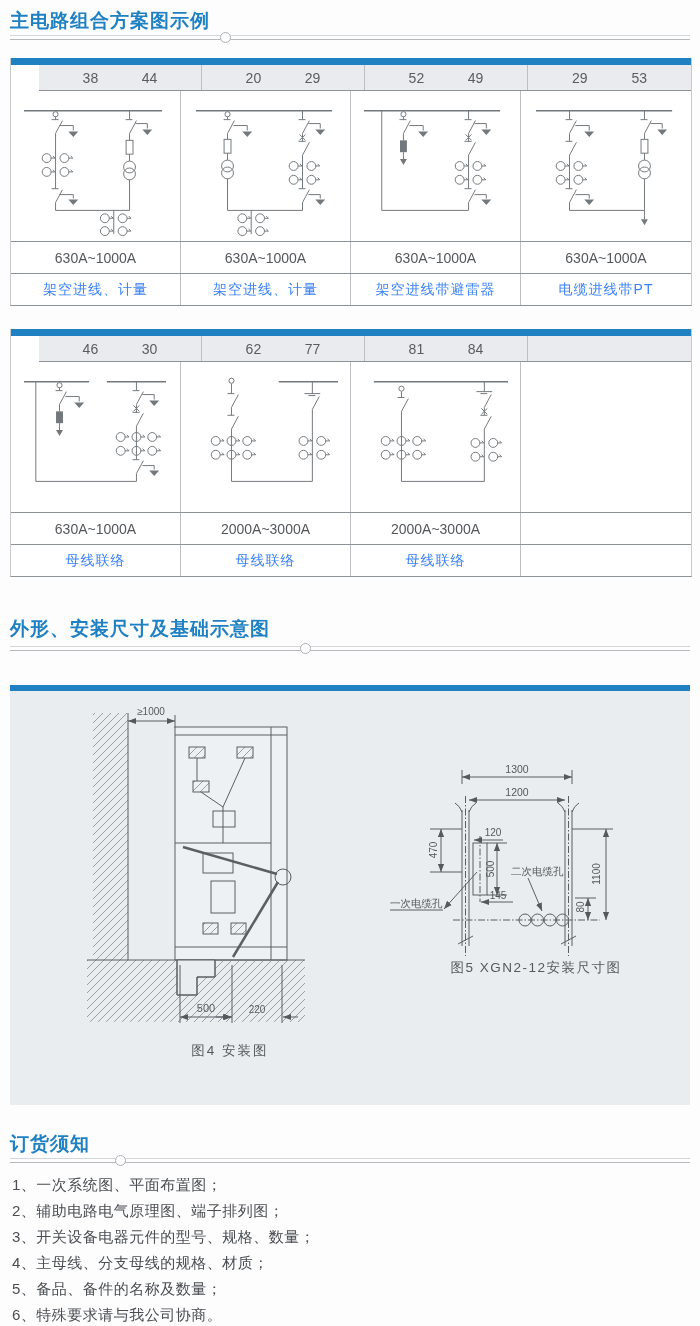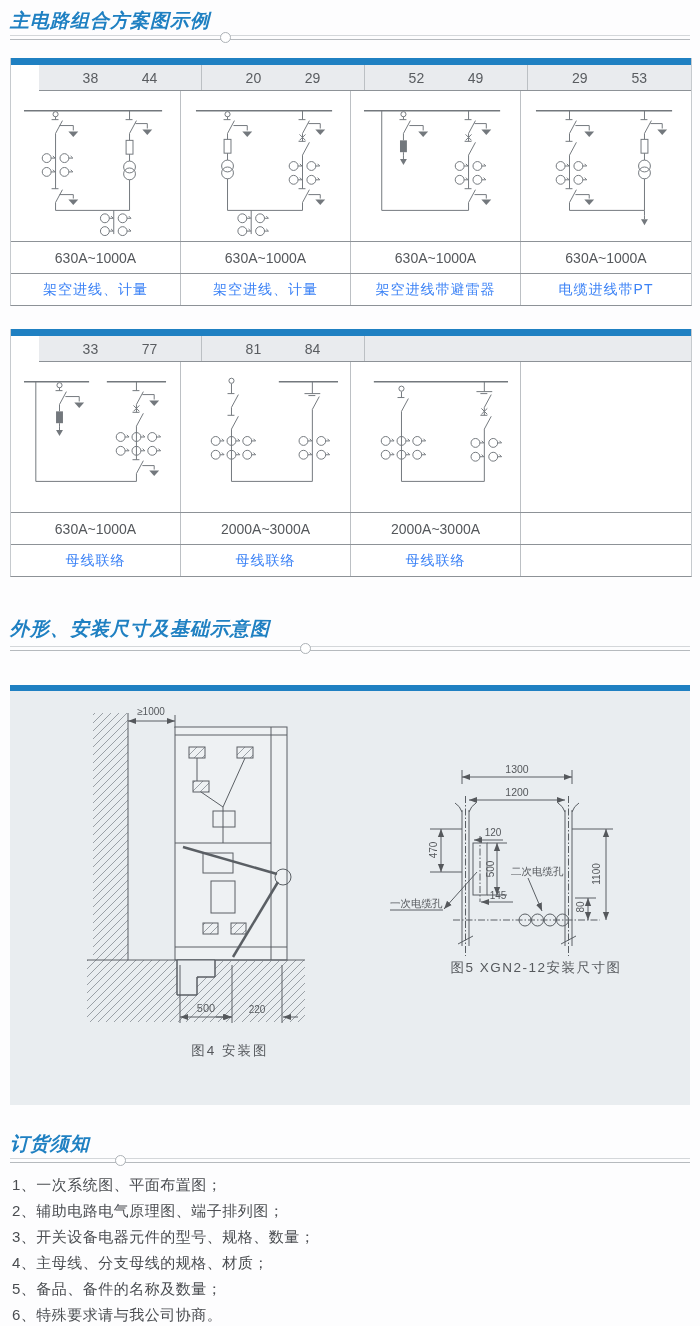--- a/index.html
+++ b/index.html
@@ -4,21 +4,21 @@
 <style>
   html,body{margin:0;padding:0;background:#ffffff;}
   #page{
     position:relative;width:700px;height:1326px;margin:0 auto;
     background:#fdfdfe;overflow:hidden;
     font-family:"Liberation Sans","DejaVu Sans",sans-serif;
     color:#47494d;
   }
   .sec-title{
     position:absolute;left:10px;
-    font-size:19px;font-weight:bold;color:#1f80c2;letter-spacing:1px;font-style:italic;
+    font-size:19px;font-weight:bold;color:#1f80c2;letter-spacing:1px;
   }
   .sec-line{
     position:absolute;left:10px;right:10px;height:3px;
     border-top:1px solid #d4d7da;border-bottom:1px solid #b6babe;
   }
   .sec-line .ring{
     position:absolute;top:-4px;width:9px;height:9px;border-radius:50%;
     background:#fff;border:1px solid #adb2b7;display:block;
   }
   
@@ -307,21 +307,25 @@
       <div class="cell">架空进线、计量</div>
       <div class="cell">架空进线带避雷器</div>
       <div class="cell">电缆进线带PT</div>
     </div>
   </div>
 
   <div class="scheme-table" style="top:329px;">
     <div class="topbar"></div>
     <div class="row num-row">
       <div class="cell">
-        <span>33</span>
+        <span>46</span>
+        <span>30</span>
+      </div>
+      <div class="cell">
+        <span>62</span>
         <span>77</span>
       </div>
       <div class="cell">
         <span>81</span>
         <span>84</span>
       </div>
       <div class="cell">
         <span></span>
         <span></span>
       </div>

